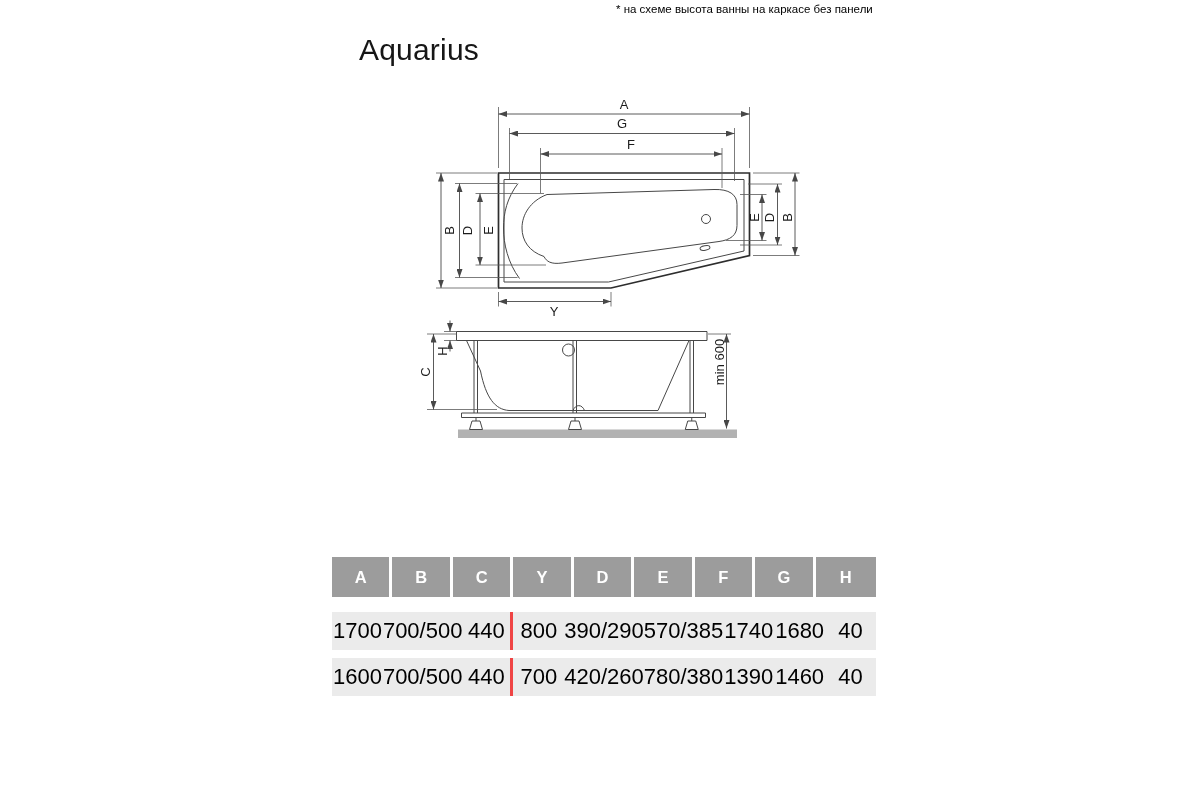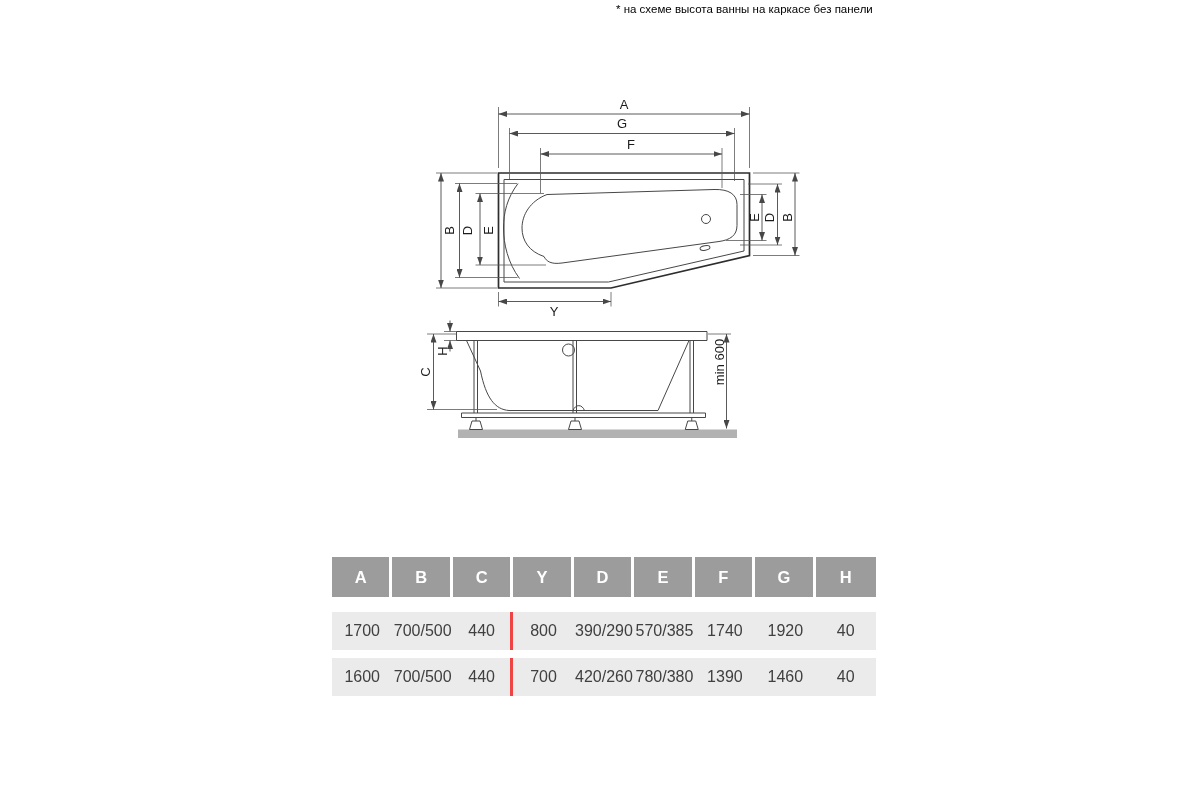--- a/index.html
+++ b/index.html
@@ -28,31 +28,32 @@
   .thead { display:grid; grid-template-columns:repeat(9,1fr); height:40px; }
   .hcell {
     background:var(--header-bg); color:#fff; font-weight:bold; font-size:16.5px;
     display:flex; align-items:center; justify-content:center;
     border-right:3px solid #fff; box-sizing:border-box;
   }
   .hcell:last-child { border-right:none; }
   .trow { display:grid; grid-template-columns:repeat(9,1fr); height:38px; margin-top:8px; }
   .trow.first { margin-top:15px; }
   .cell {
-    background:var(--row-bg); color:#404040; font-size:16px;
+    background:var(--row-bg); color:#000000; font-size:22px;
     display:flex; align-items:center; justify-content:center; box-sizing:border-box;
   }
   .cell.split { border-right:3px solid #ef4444; }
 </style>
 </head>
 <body>
 
 <div class="canvas">
 
   <div class="note">* на схеме высота ванны на каркасе без панели</div>
+  <h1 class="title">Aquarius</h1>
 
   <svg class="drawing" width="410" height="370" viewBox="420 85 410 370" xmlns="http://www.w3.org/2000/svg">
     <defs>
       <marker id="arr" markerUnits="userSpaceOnUse" markerWidth="9" markerHeight="6" refX="8.5" refY="3" orient="auto-start-reverse">
         <path d="M0,0 L8.5,3 L0,6 Z"></path>
       </marker>
     </defs>
 
     <g>
 
@@ -158,21 +159,21 @@
     </div>
 
     <div class="trow first">
       <div class="cell">1700</div>
       <div class="cell">700/500</div>
       <div class="cell split">440</div>
       <div class="cell">800</div>
       <div class="cell">390/290</div>
       <div class="cell">570/385</div>
       <div class="cell">1740</div>
-      <div class="cell">1920</div>
+      <div class="cell">1680</div>
       <div class="cell">40</div>
     </div>
 
     <div class="trow">
       <div class="cell">1600</div>
       <div class="cell">700/500</div>
       <div class="cell split">440</div>
       <div class="cell">700</div>
       <div class="cell">420/260</div>
       <div class="cell">780/380</div>

